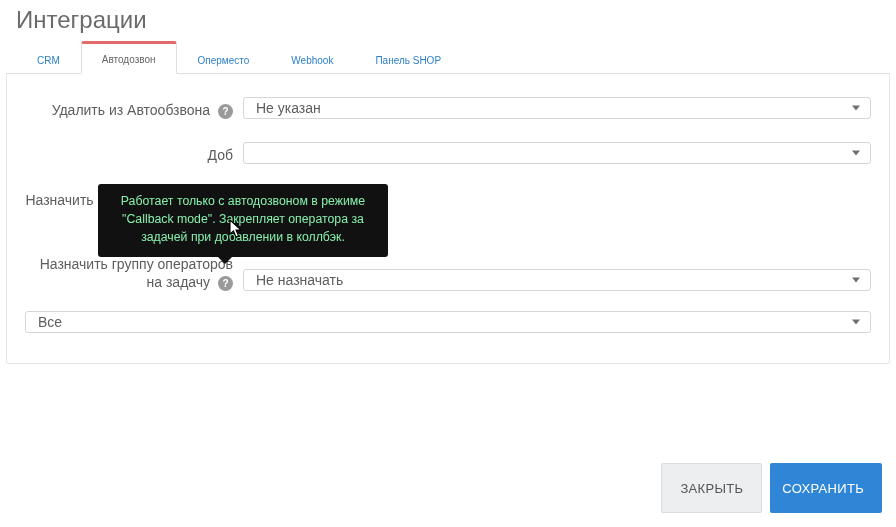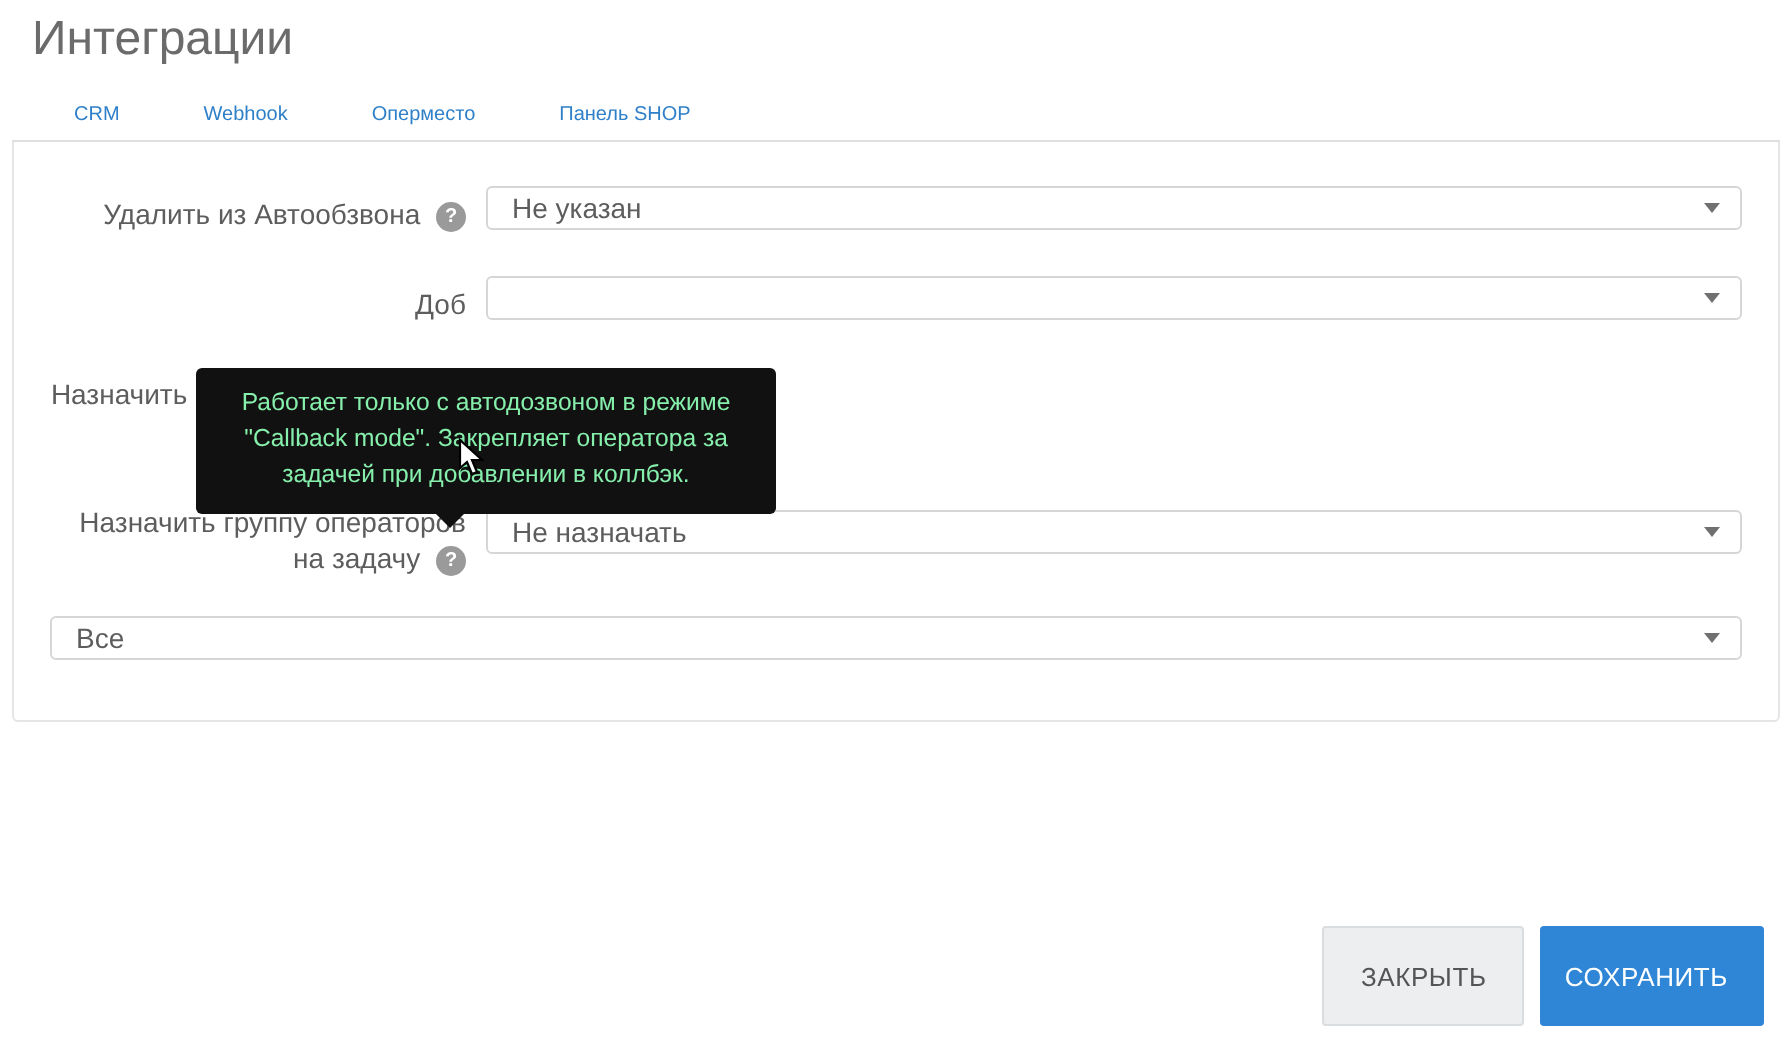--- a/index.html
+++ b/index.html
@@ -47,21 +47,21 @@
   }
   .panel {
     border: 1px solid #e6e6e6;
     border-top: none;
     margin: 0 6px;
     padding: 20px 18px 24px 18px;
     border-radius: 0 0 3px 3px;
   }
   .form-row {
     display: flex;
-    align-items: center;
+    align-items: flex-end;
     margin-bottom: 20px;
   }
   .form-row:last-child { margin-bottom: 6px; }
   .label-col {
     width: 218px;
     text-align: right;
     padding-right: 10px;
     padding-top: 7px;
     color: #5d5d5d;
     line-height: 1.3;
@@ -175,22 +175,23 @@
     overflow: hidden;
   }
 </style>
 </head>
 <body>
 
 <div class="page-title">Интеграции</div>
 
 <div class="tab-row">
   <div class="tab">CRM</div>
+  <div class="tab active">Автодозвон</div>
+  <div class="tab">Оперместо</div>
   <div class="tab">Webhook</div>
-  <div class="tab">Оперместо</div>
   <div class="tab">Панель SHOP</div>
 </div>
 
 <div class="panel">
 
   <div class="form-row">
     <div class="label-col">
       <span>Удалить из Автообзвона</span>
       <span class="help-icon">?</span>
     </div>

